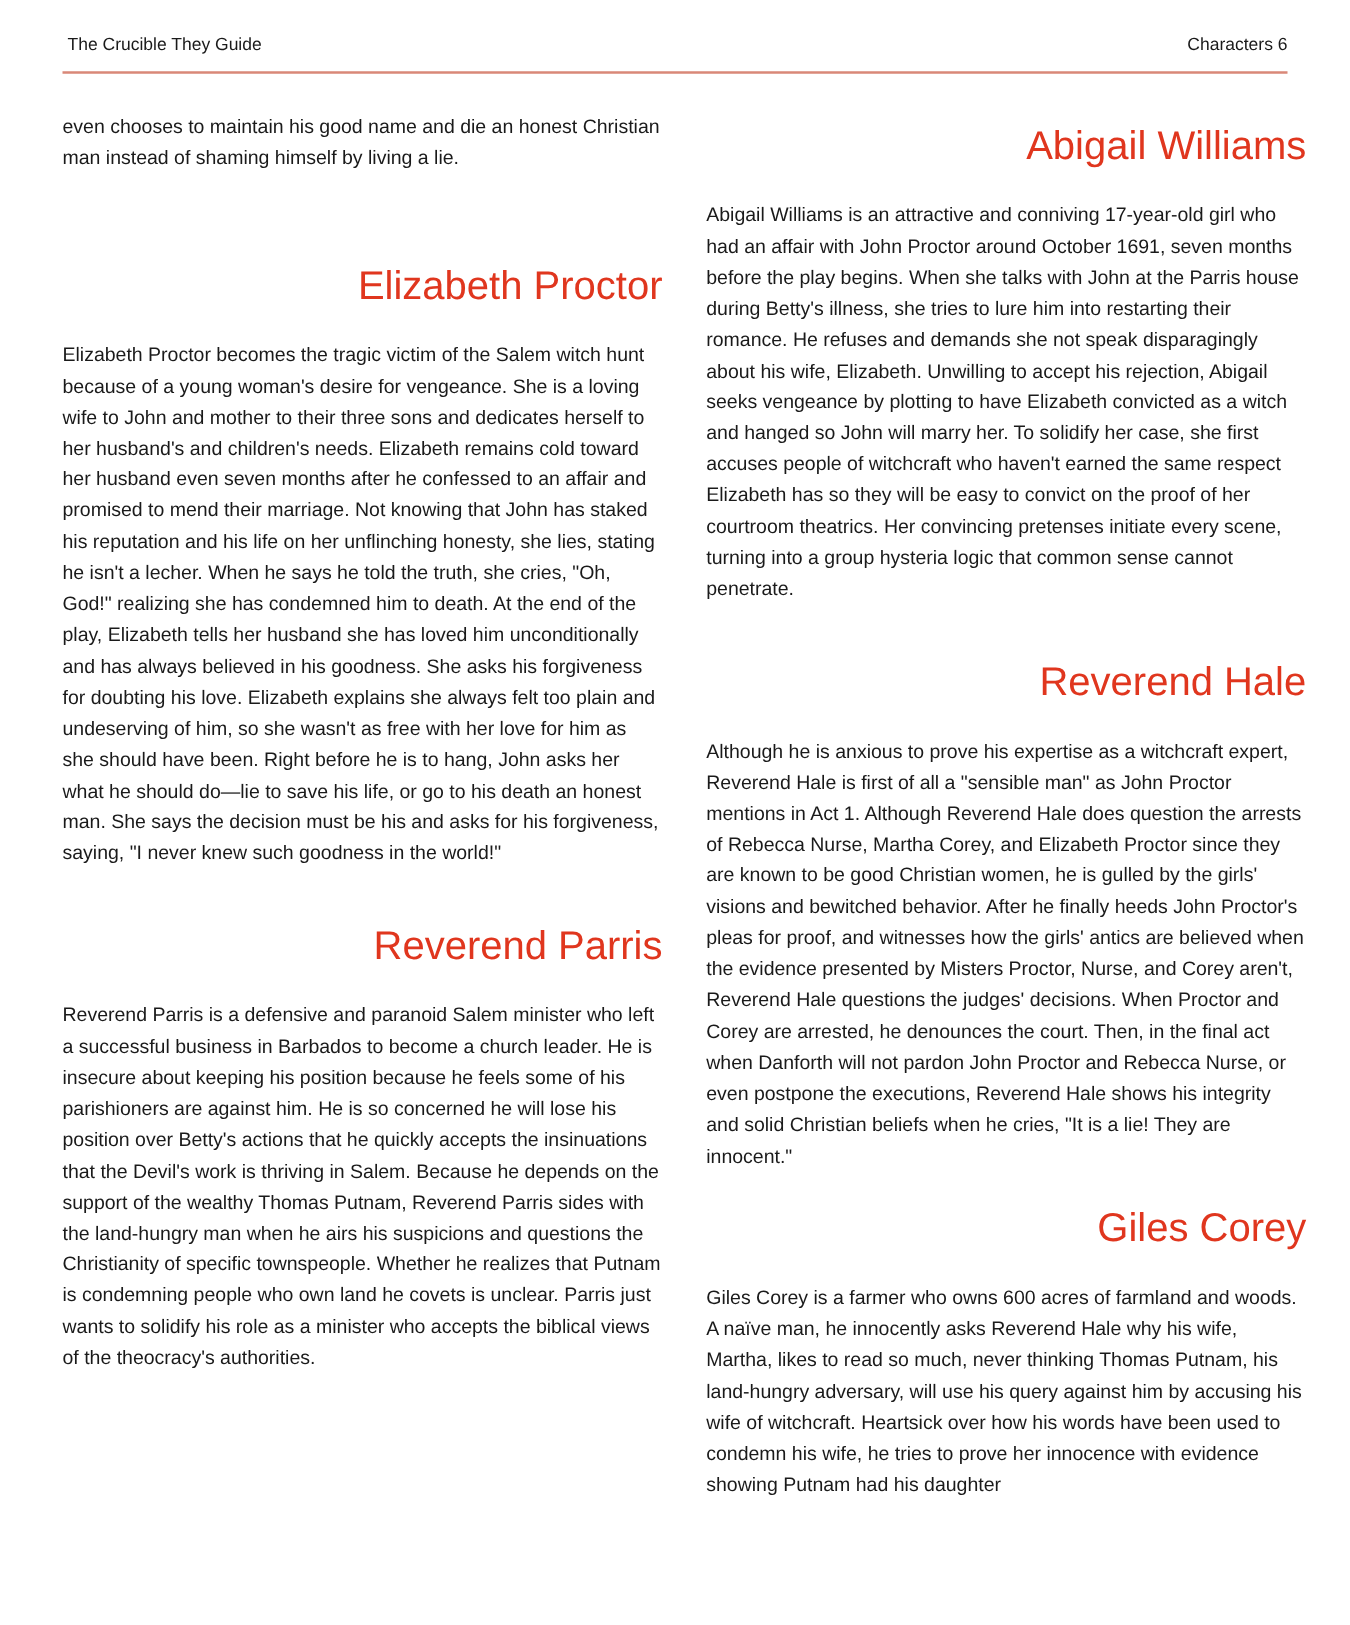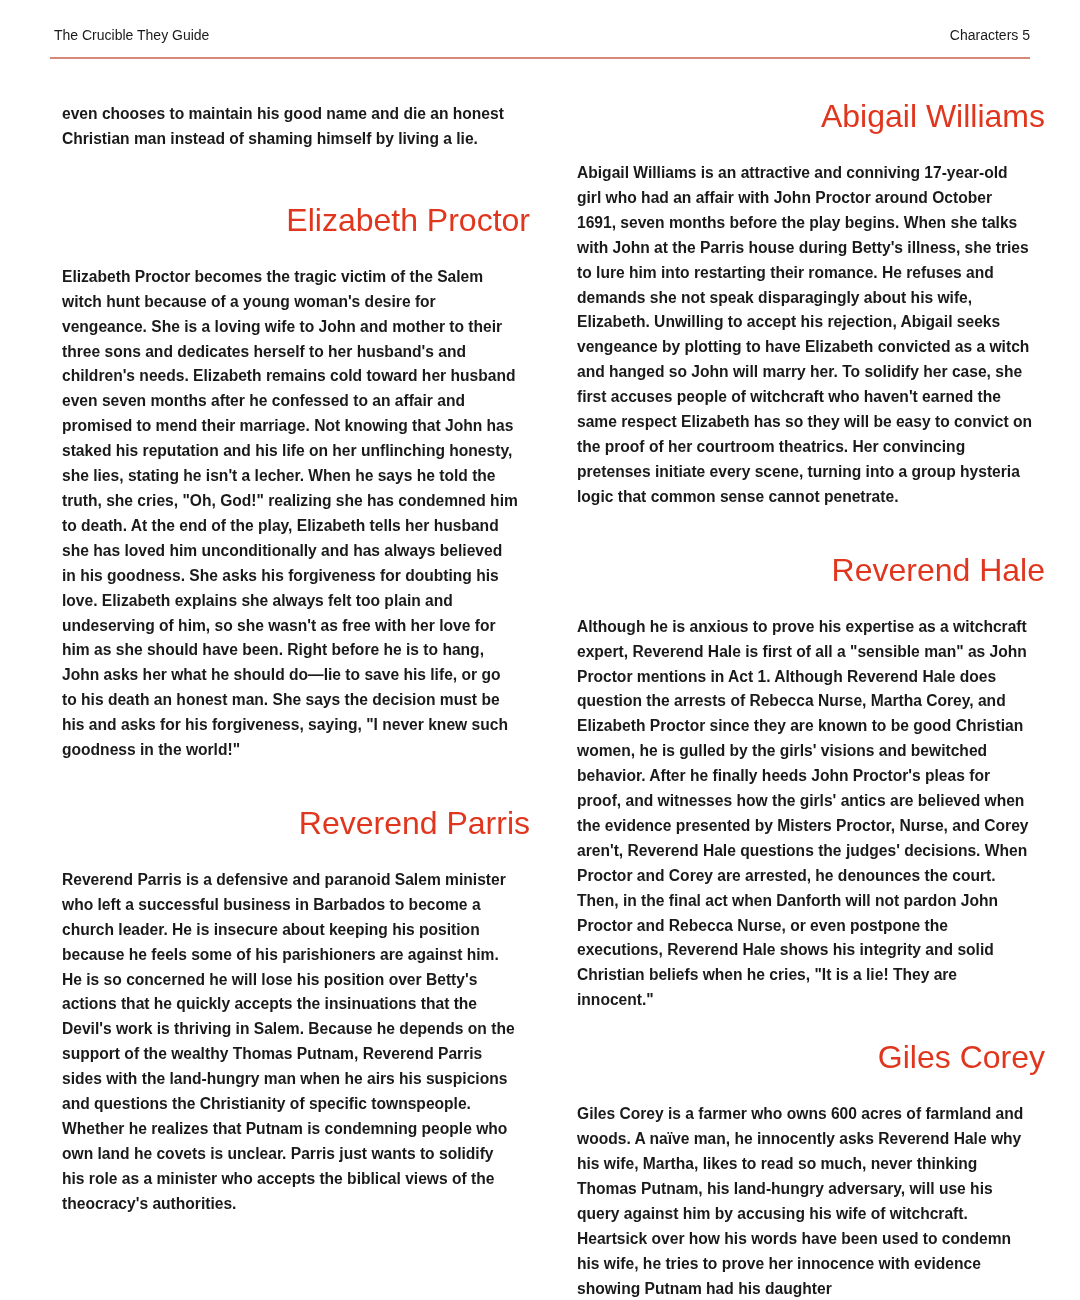--- a/index.html
+++ b/index.html
@@ -15,41 +15,41 @@
   .header .left { position: absolute; left: 4px; top: 0; }
   .header .right { position: absolute; right: 0; top: 0; }
   .rule {
     position: absolute; left: 50px; width: 980px; top: 57px; height: 2px;
     background: #d98878;
   }
   .col { position: absolute; width: 480px; }
   .col.left { left: 50px; top: 90px; }
   .col.right { left: 565px; top: 90px; }
   .para {
-    font-size: 15.6px; line-height: 24.9px; margin: 12px; font-weight: bold;
+    font-size: 15.6px; line-height: 24.9px; margin: 0;
   }
   .heading {
     color: #e0361e; font-size: 32px; font-weight: normal; margin: 0;
     line-height: 40px;
     text-align: right;
   }
 </style>
 </head>
 <body>
 
 <div class="header">
   <span class="left">The Crucible They Guide</span>
-  <span class="right">Characters 5</span>
+  <span class="right">Characters 6</span>
 </div>
 <div class="rule"></div>
 
 <div class="col left">
   <p class="para">even chooses to maintain his good name and die an honest Christian man instead of shaming himself by living a lie.</p>
 
-  <h2 class="heading" style="margin-top:48px;">Elizabeth Proctor</h2>
+  <h2 class="heading" style="margin-top:68px;">Elizabeth Proctor</h2>
   <p class="para" style="margin-top:25px;">Elizabeth Proctor becomes the tragic victim of the Salem witch hunt because of a young woman's desire for vengeance. She is a loving wife to John and mother to their three sons and dedicates herself to her husband's and children's needs. Elizabeth remains cold toward her husband even seven months after he confessed to an affair and promised to mend their marriage. Not knowing that John has staked his reputation and his life on her unflinching honesty, she lies, stating he isn't a lecher. When he says he told the truth, she cries, "Oh, God!" realizing she has condemned him to death. At the end of the play, Elizabeth tells her husband she has loved him unconditionally and has always believed in his goodness. She asks his forgiveness for doubting his love. Elizabeth explains she always felt too plain and undeserving of him, so she wasn't as free with her love for him as she should have been. Right before he is to hang, John asks her what he should do—lie to save his life, or go to his death an honest man. She says the decision must be his and asks for his forgiveness, saying, "I never knew such goodness in the world!"</p>
 
   <h2 class="heading" style="margin-top:40px;">Reverend Parris</h2>
   <p class="para" style="margin-top:25px;">Reverend Parris is a defensive and paranoid Salem minister who left a successful business in Barbados to become a church leader. He is insecure about keeping his position because he feels some of his parishioners are against him. He is so concerned he will lose his position over Betty's actions that he quickly accepts the insinuations that the Devil's work is thriving in Salem. Because he depends on the support of the wealthy Thomas Putnam, Reverend Parris sides with the land-hungry man when he airs his suspicions and questions the Christianity of specific townspeople. Whether he realizes that Putnam is condemning people who own land he covets is unclear. Parris just wants to solidify his role as a minister who accepts the biblical views of the theocracy's authorities.</p>
 </div>
 
 <div class="col right">
   <h2 class="heading" style="margin-top:6px;">Abigail Williams</h2>
   <p class="para" style="margin-top:25px;">Abigail Williams is an attractive and conniving 17-year-old girl who had an affair with John Proctor around October 1691, seven months before the play begins. When she talks with John at the Parris house during Betty's illness, she tries to lure him into restarting their romance. He refuses and demands she not speak disparagingly about his wife, Elizabeth. Unwilling to accept his rejection, Abigail seeks vengeance by plotting to have Elizabeth convicted as a witch and hanged so John will marry her. To solidify her case, she first accuses people of witchcraft who haven't earned the same respect Elizabeth has so they will be easy to convict on the proof of her courtroom theatrics. Her convincing pretenses initiate every scene, turning into a group hysteria logic that common sense cannot penetrate.</p>
 

